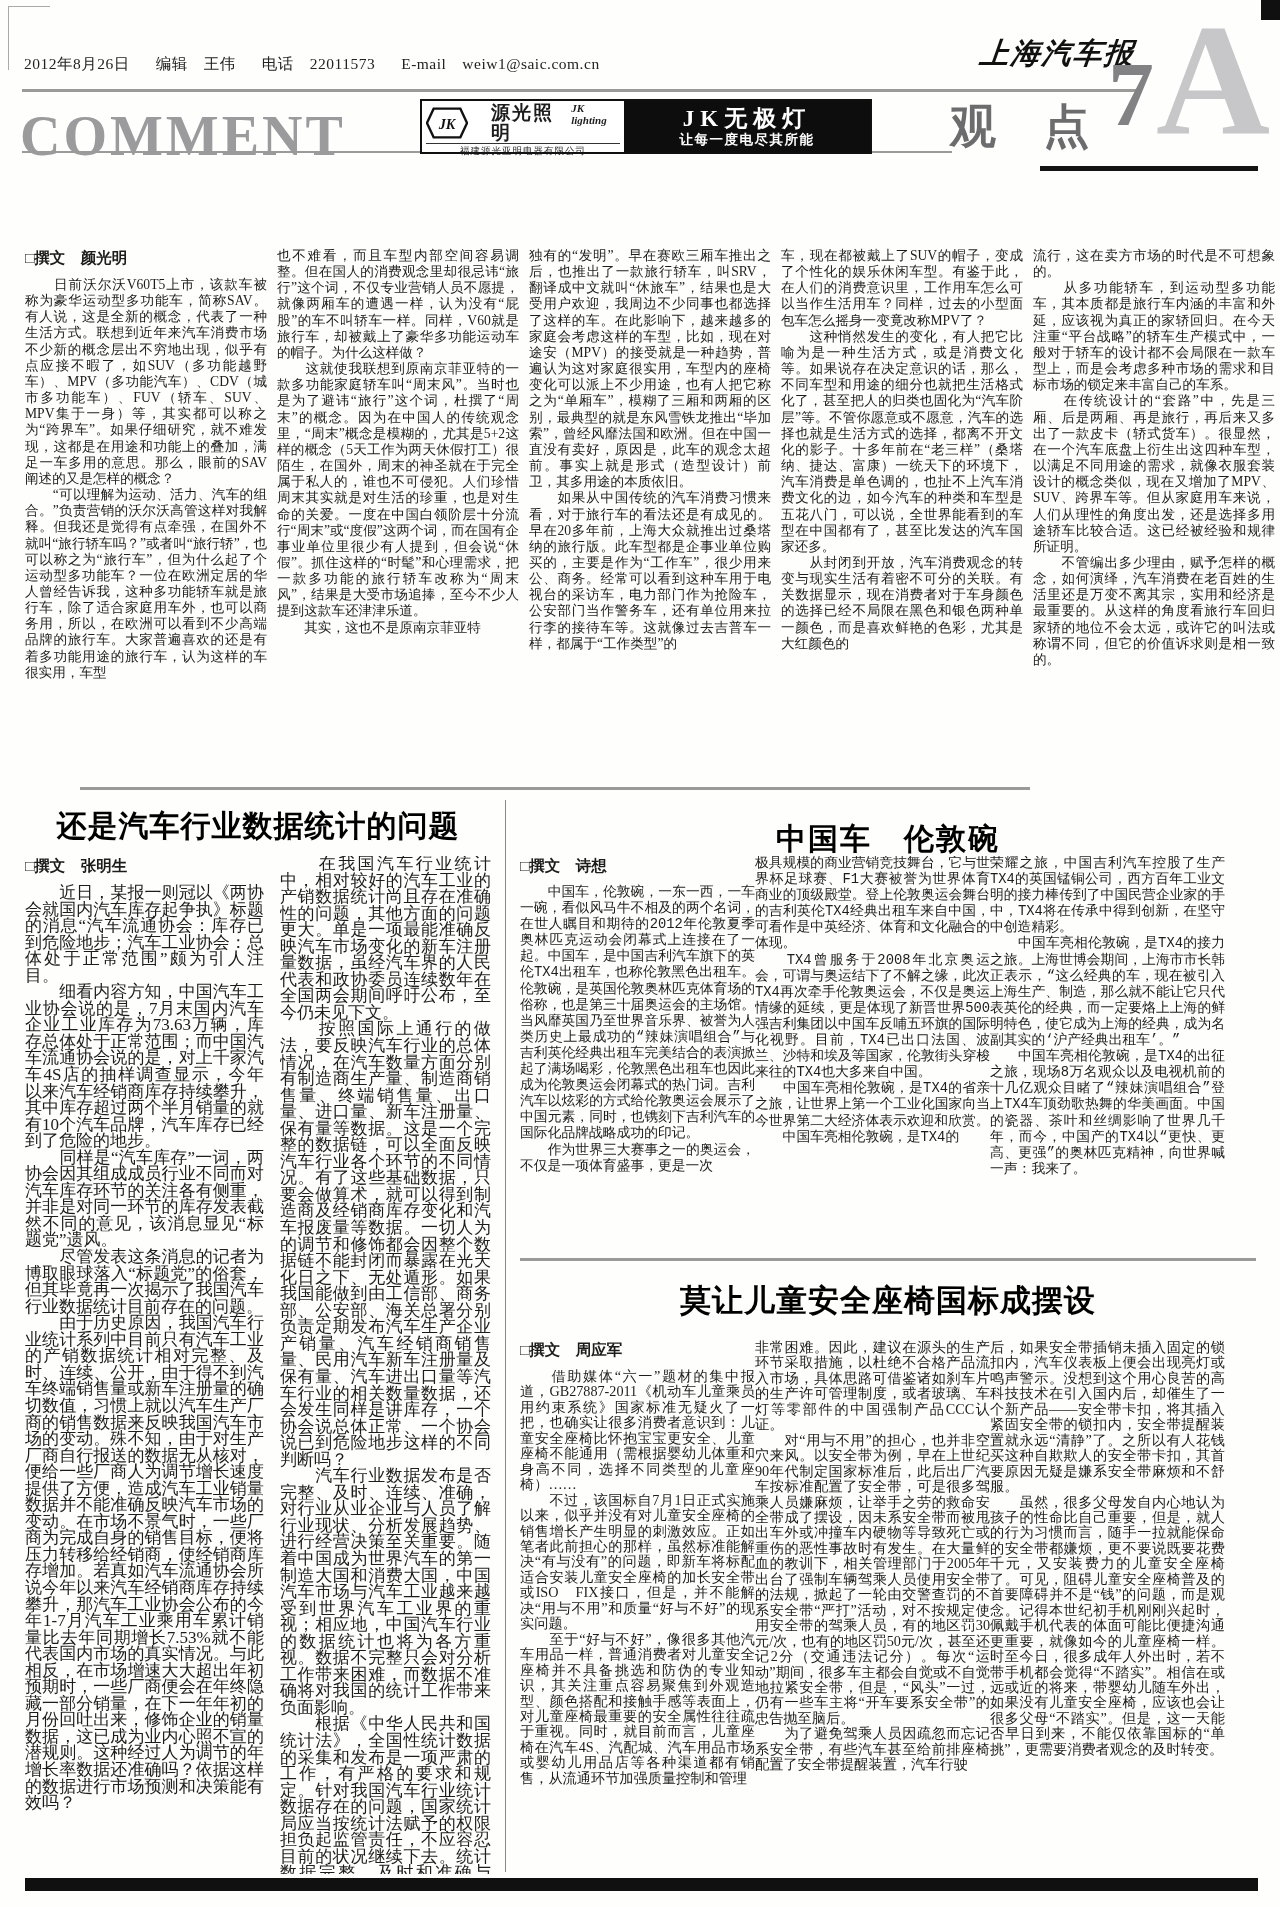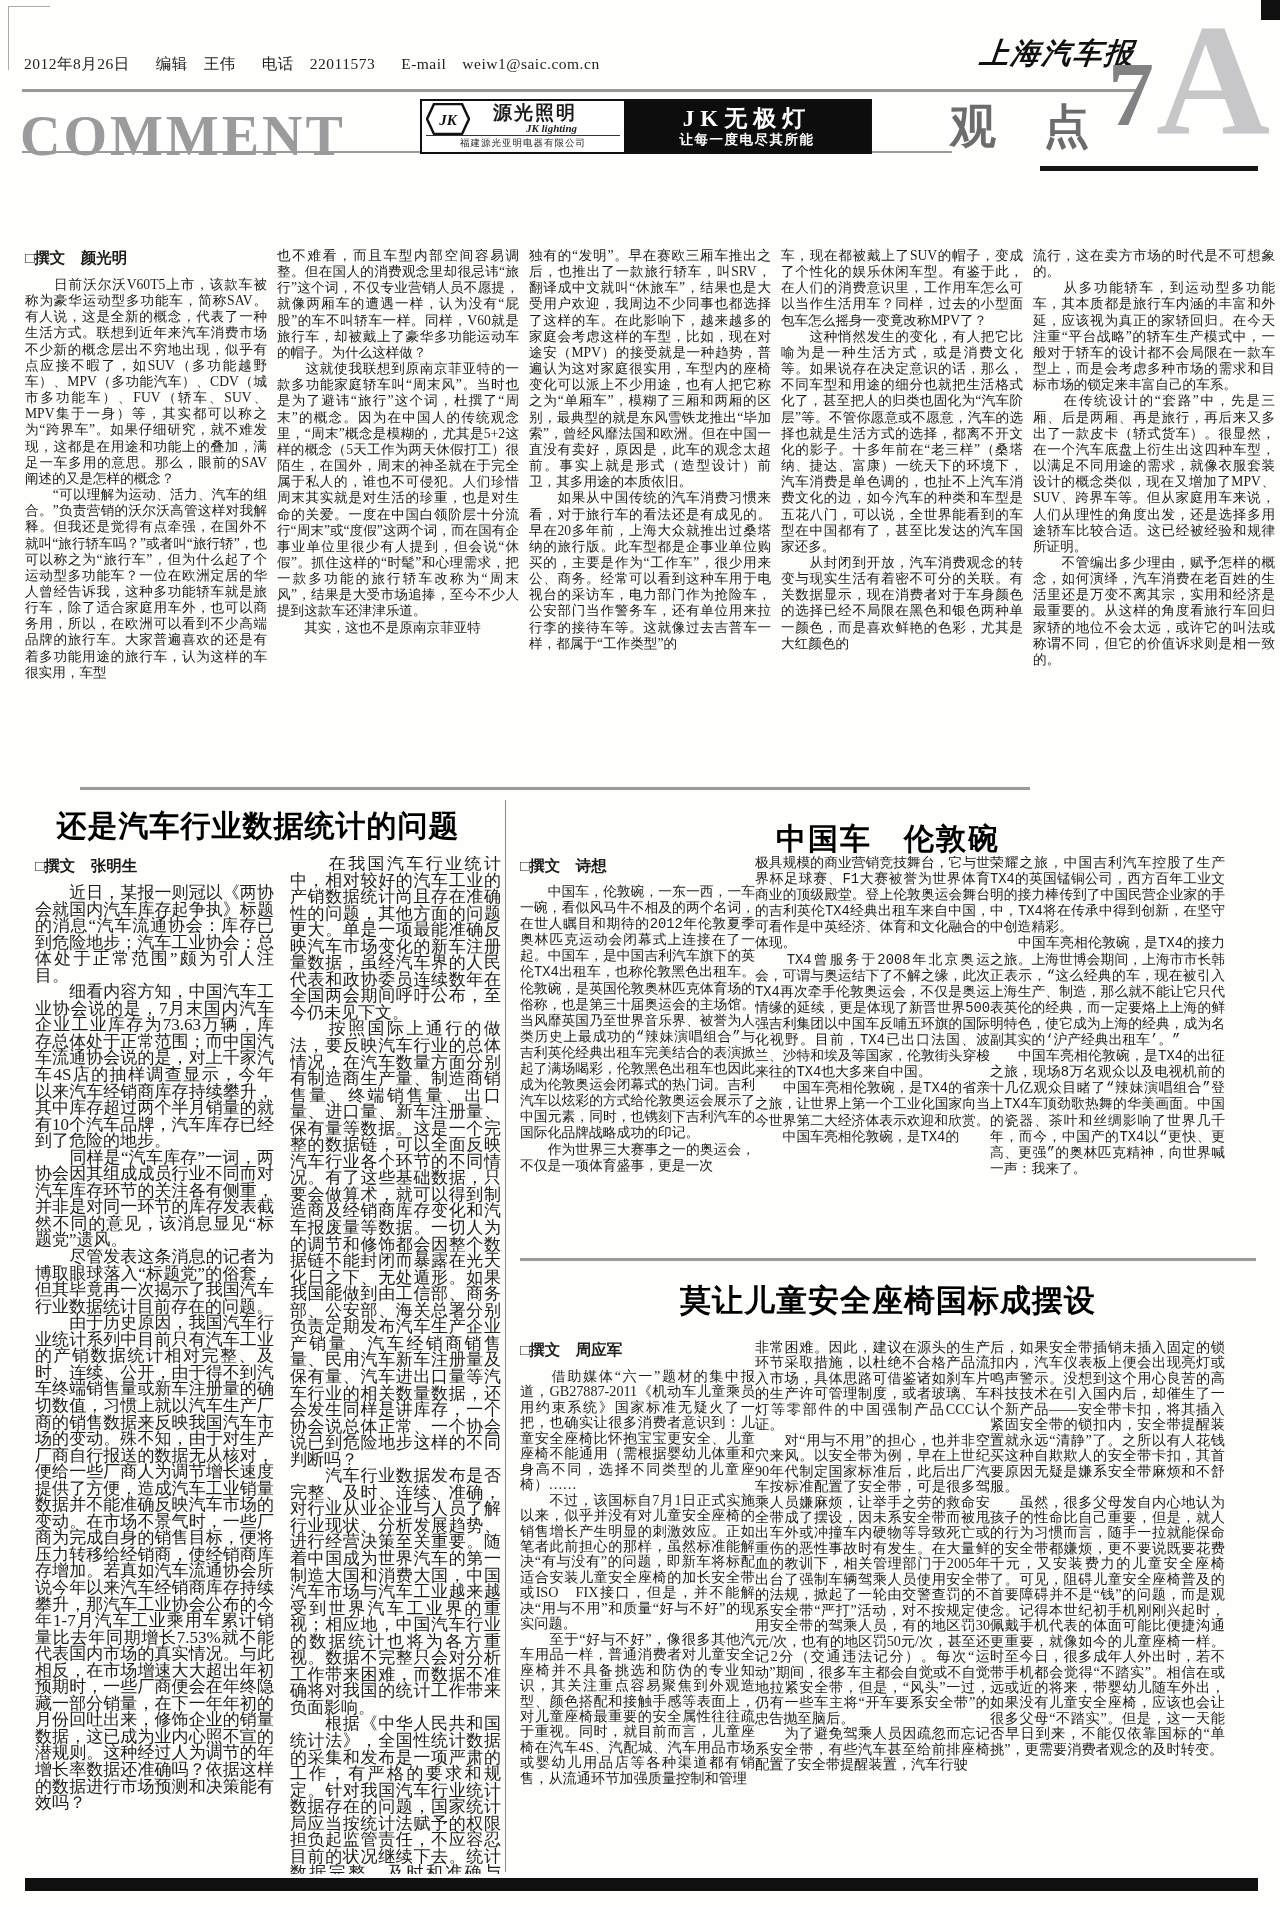--- a/index.html
+++ b/index.html
@@ -19,21 +19,21 @@
   .corner-nub{left:1261px;top:0;width:19px;height:20px;background:#101010;}
   .edge-l{left:8px;top:6px;width:1px;height:64px;background:#aaa;}
   .edge-t{left:8px;top:6px;width:42px;height:1px;background:#aaa;}
   .guandian{left:950px;top:96px;font-size:46px;font-weight:bold;color:#6c6c6e;letter-spacing:18px;white-space:nowrap;}
   .pg7{left:1108px;top:48px;font-size:92px;font-weight:bold;color:#828284;line-height:1;}
   .pgA{left:1156px;top:2px;font-size:158px;color:#c7c7c9;line-height:1;font-weight:bold;}
   
   .ad{left:420px;top:99px;width:452px;height:55px;display:flex;border:2px solid #101010;box-sizing:border-box;background:#fff;}
   .ad-left{width:202px;display:flex;flex-direction:column;justify-content:space-between;padding:2px 4px;box-sizing:border-box;}
   .ad-left-row{display:flex;align-items:center;gap:23px;}
-  .ad-brandcol{display:flex;flex-direction:column;line-height:1.05;align-items:flex-end;}
+  .ad-brandcol{display:flex;flex-direction:row;line-height:1.05;}
   .ad-brand{font-size:19px;font-weight:bold;letter-spacing:2px;}
   .ad-brand-en{font-size:11px;font-style:italic;font-weight:bold;}
   .ad-company{font-size:9.5px;text-align:center;letter-spacing:1px;border-top:1px solid #333;padding-top:1px;}
   .ad-right{flex:1;background:#0d0d0d;color:#fff;display:flex;flex-direction:column;align-items:center;justify-content:center;line-height:1.15;}
   .ad-product{font-size:23px;font-weight:bold;letter-spacing:6px;}
   .ad-slogan{font-size:13.5px;font-weight:bold;letter-spacing:1.5px;}
   
   .headline{font-weight:800;color:#000;text-align:center;white-space:nowrap;}
   .h-main{left:400px;top:180px;width:560px;font-size:44px;letter-spacing:1px;}
   .h-a2{left:25px;top:806px;width:466px;font-size:30px;letter-spacing:1px;}
@@ -43,21 +43,21 @@
   .cols{display:flex;}
   .col{overflow:hidden;box-sizing:border-box;}
   .txt{white-space:pre-line;text-align:justify;}
   
   .cols-a1{left:25px;top:248px;width:1252px;height:542px;gap:10px;}
   .cols-a1 .col{width:242px;height:542px;}
   .cols-a1 .txt{font-size:13.6px;line-height:16.15px;}
   
   .rule-mid{left:80px;top:787px;width:950px;height:3px;}
   .vdiv{left:505px;top:800px;width:1px;height:1072px;background:#8a8a8a;}
-  .cols-a2{left:35px;top:856px;width:466px;height:1018px;gap:16px;}
+  .cols-a2{left:25px;top:856px;width:466px;height:1018px;gap:16px;}
   .col-a2-1{width:240px;height:1018px;}
   .col-a2-2{width:212px;height:1018px;}
   .cols-a2 .txt{font-size:17px;line-height:16.55px;}
   .cols-a3{left:520px;top:856px;width:736px;height:380px;gap:0;font-family:Liberation Mono, monospace;}
   .cols-a3 .col{width:235px;height:380px;}
   .cols-a3 .txt{font-size:13.8px;line-height:16.1px;}
   .rule-a4{left:520px;top:1258px;width:736px;height:3px;}
   .cols-a4{left:520px;top:1340px;width:736px;height:534px;}
   .cols-a4 .col{width:235px;height:534px;}
   .cols-a4 .txt{font-size:14.2px;line-height:15.45px;}

